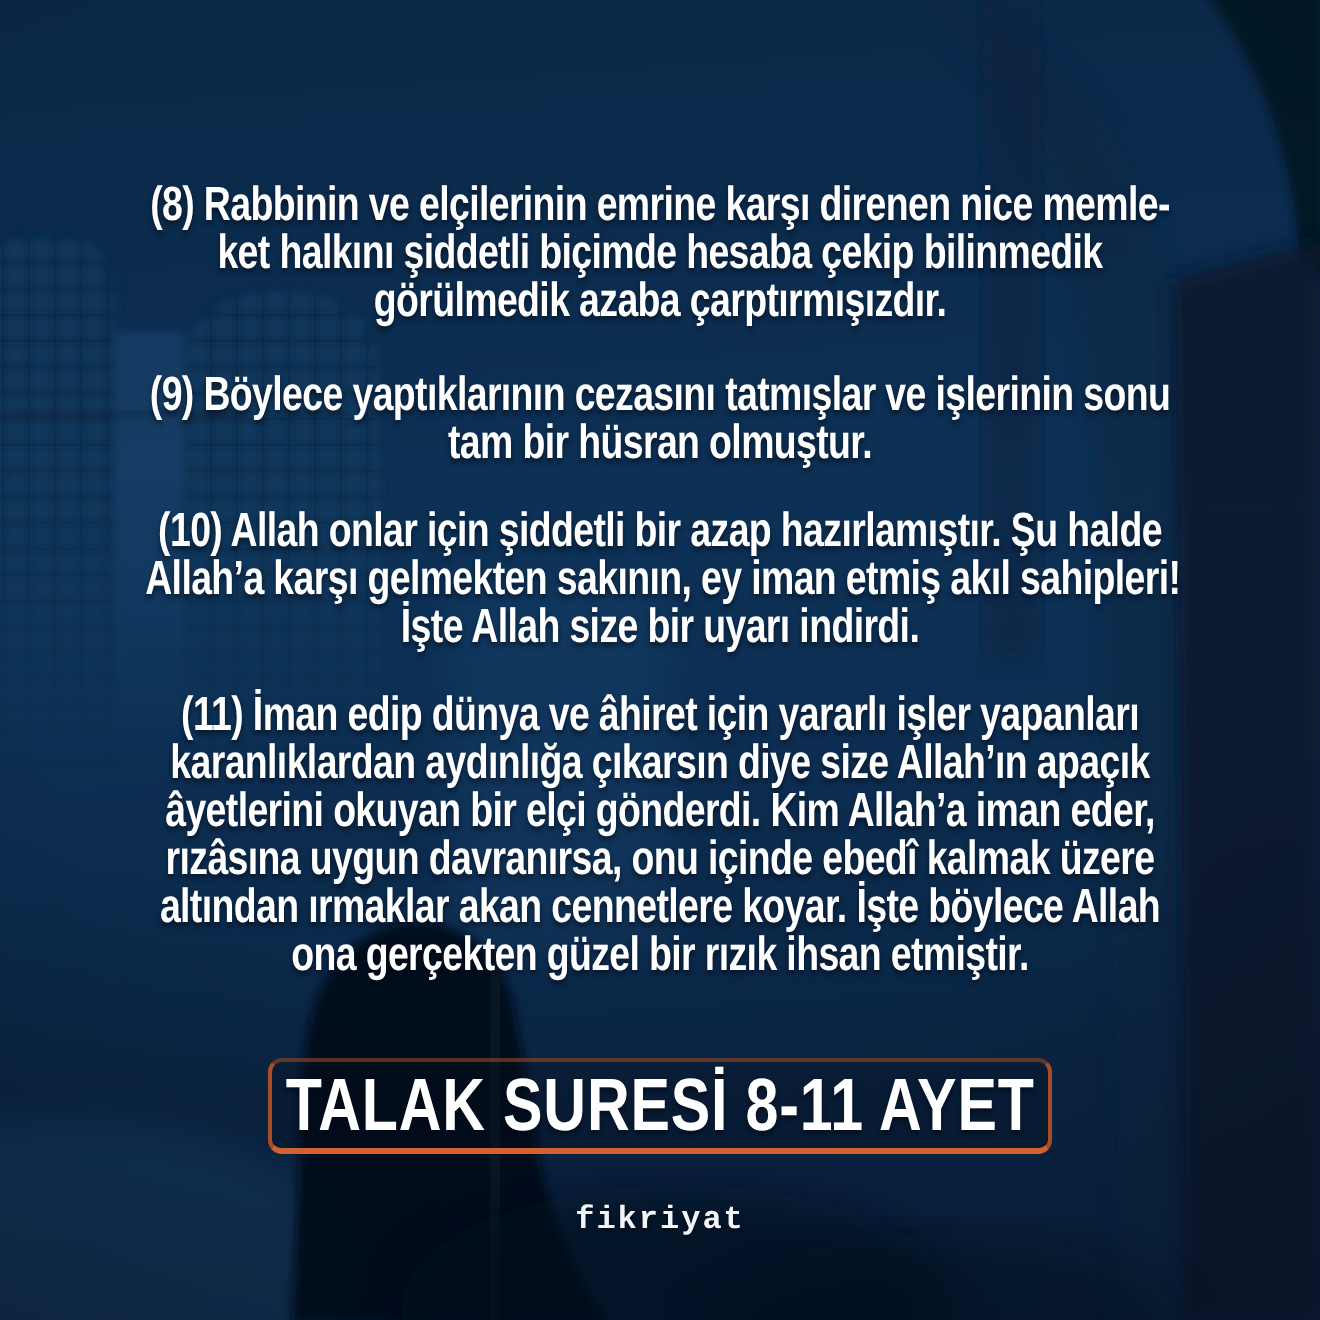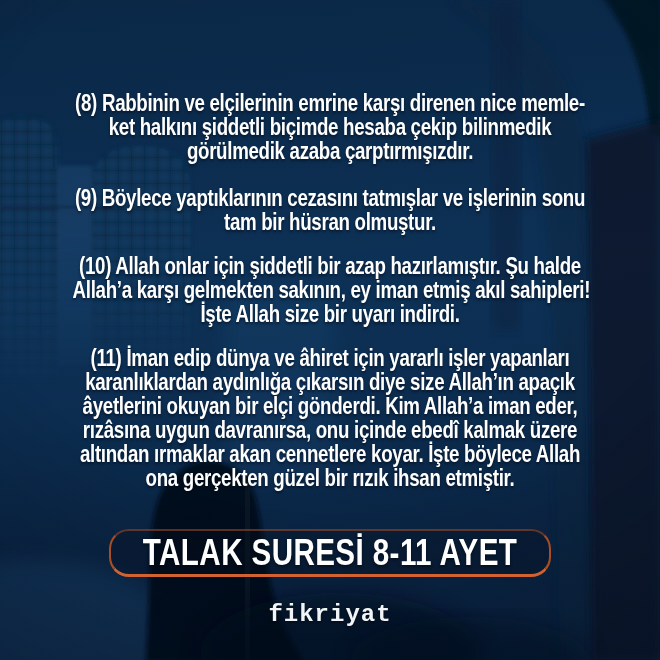--- a/index.html
+++ b/index.html
@@ -17,35 +17,35 @@
   .verses{position:absolute;inset:0;transform:scaleX(.78);}
   .verse{position:absolute;left:0;width:100%;text-align:center;}
   .v8{top:91px}.v9{top:186px}.v10{top:254px}.v11{top:346px}
   .line{
     font-size:24px;line-height:24px;font-weight:bold;color:#ffffff;
     letter-spacing:-0.4px;white-space:nowrap;
     text-shadow:0 2px 3px rgba(2,8,18,.55);
   }
   .badge{
     position:absolute;top:529px;left:50%;transform:translateX(-50%);
-    width:442px;height:48px;box-sizing:border-box;
+    width:392px;height:48px;box-sizing:border-box;
     border:2px solid #a84e26;border-top-color:rgba(168,78,38,.55);
-    border-bottom:3px solid #d2622f;border-radius:20px;
+    border-bottom:3px solid #d2622f;border-radius:7px;
     background:rgba(5,13,26,.30);
     display:flex;align-items:center;justify-content:center;
   }
   .badge-text{
     font-size:37px;font-weight:bold;color:#ffffff;letter-spacing:.5px;
     white-space:nowrap;display:inline-block;transform:scaleX(.80);
     text-shadow:0 2px 3px rgba(2,8,18,.6);
   }
   .logo{
     position:absolute;top:601px;left:0;width:100%;text-align:center;
     font-family:"Liberation Mono",monospace;font-weight:bold;
-    font-size:24px;letter-spacing:1px;color:#f2f5f7;
+    font-size:16px;letter-spacing:1px;color:#f2f5f7;
     text-shadow:0 1px 2px rgba(0,0,0,.5);
   }
 </style>
 </head>
 <body>
 
 <div class="canvas">
 
   <svg class="bg-svg" viewBox="0 0 660 660">
     <defs>

